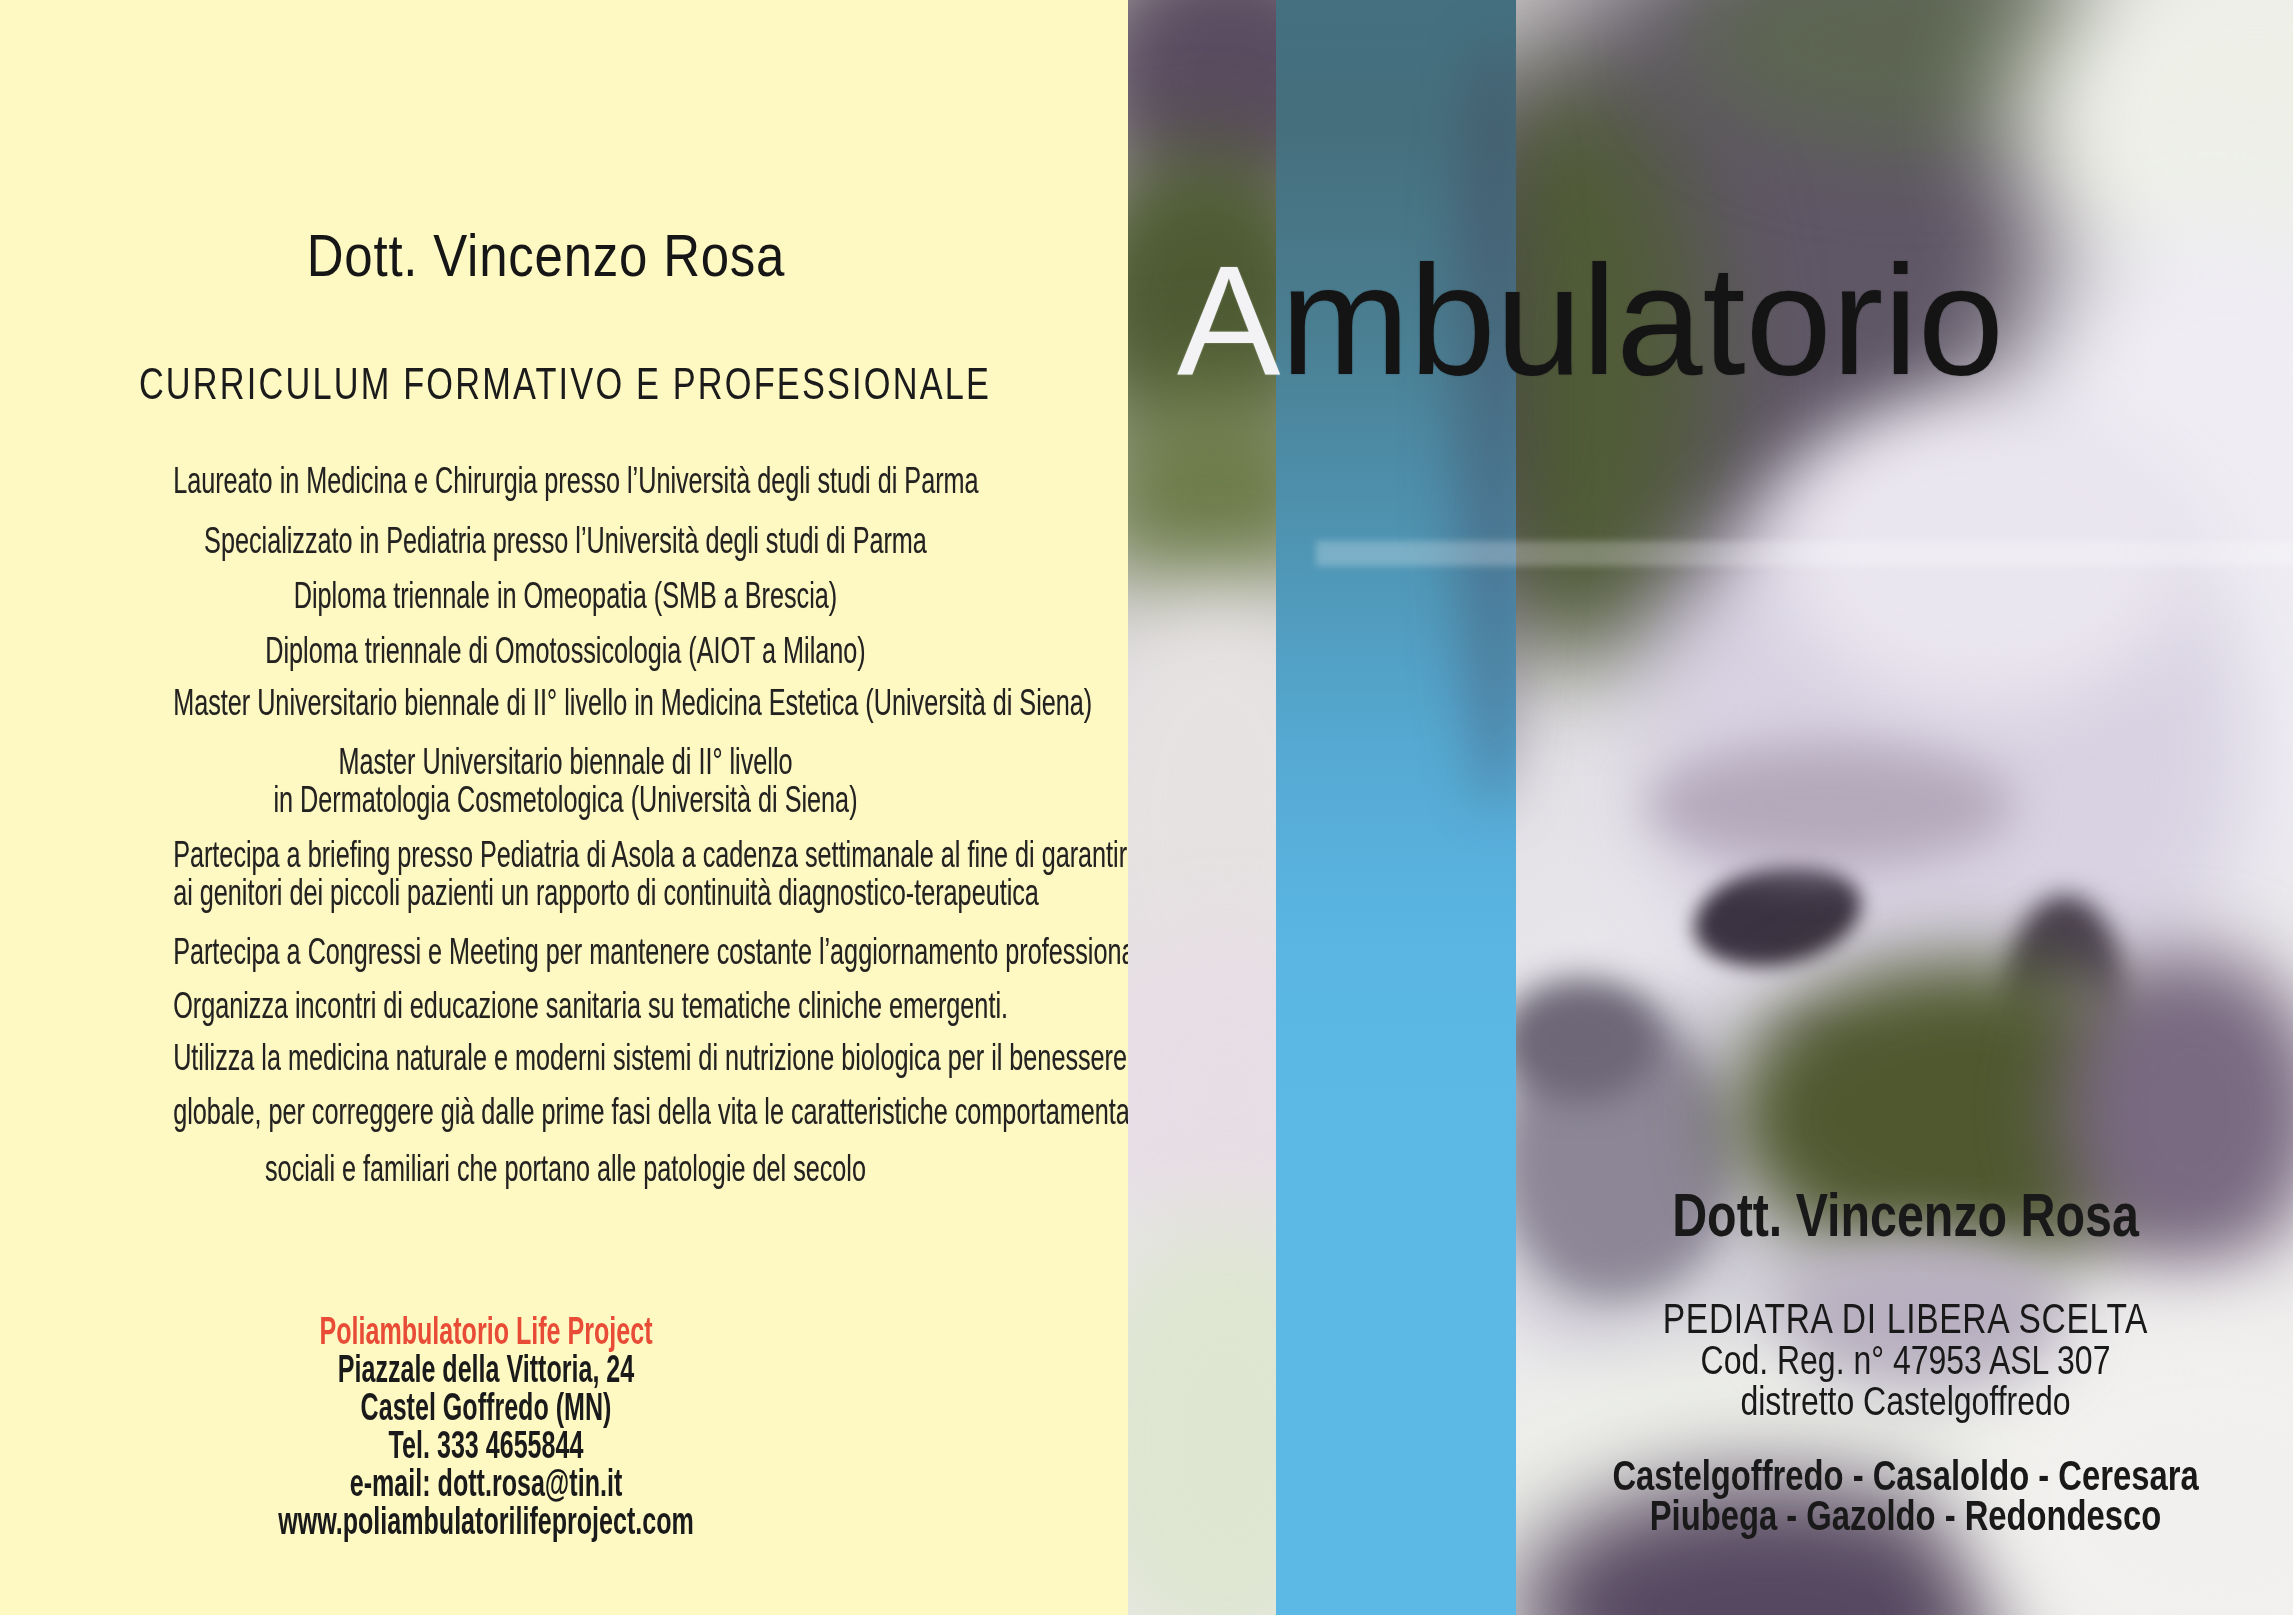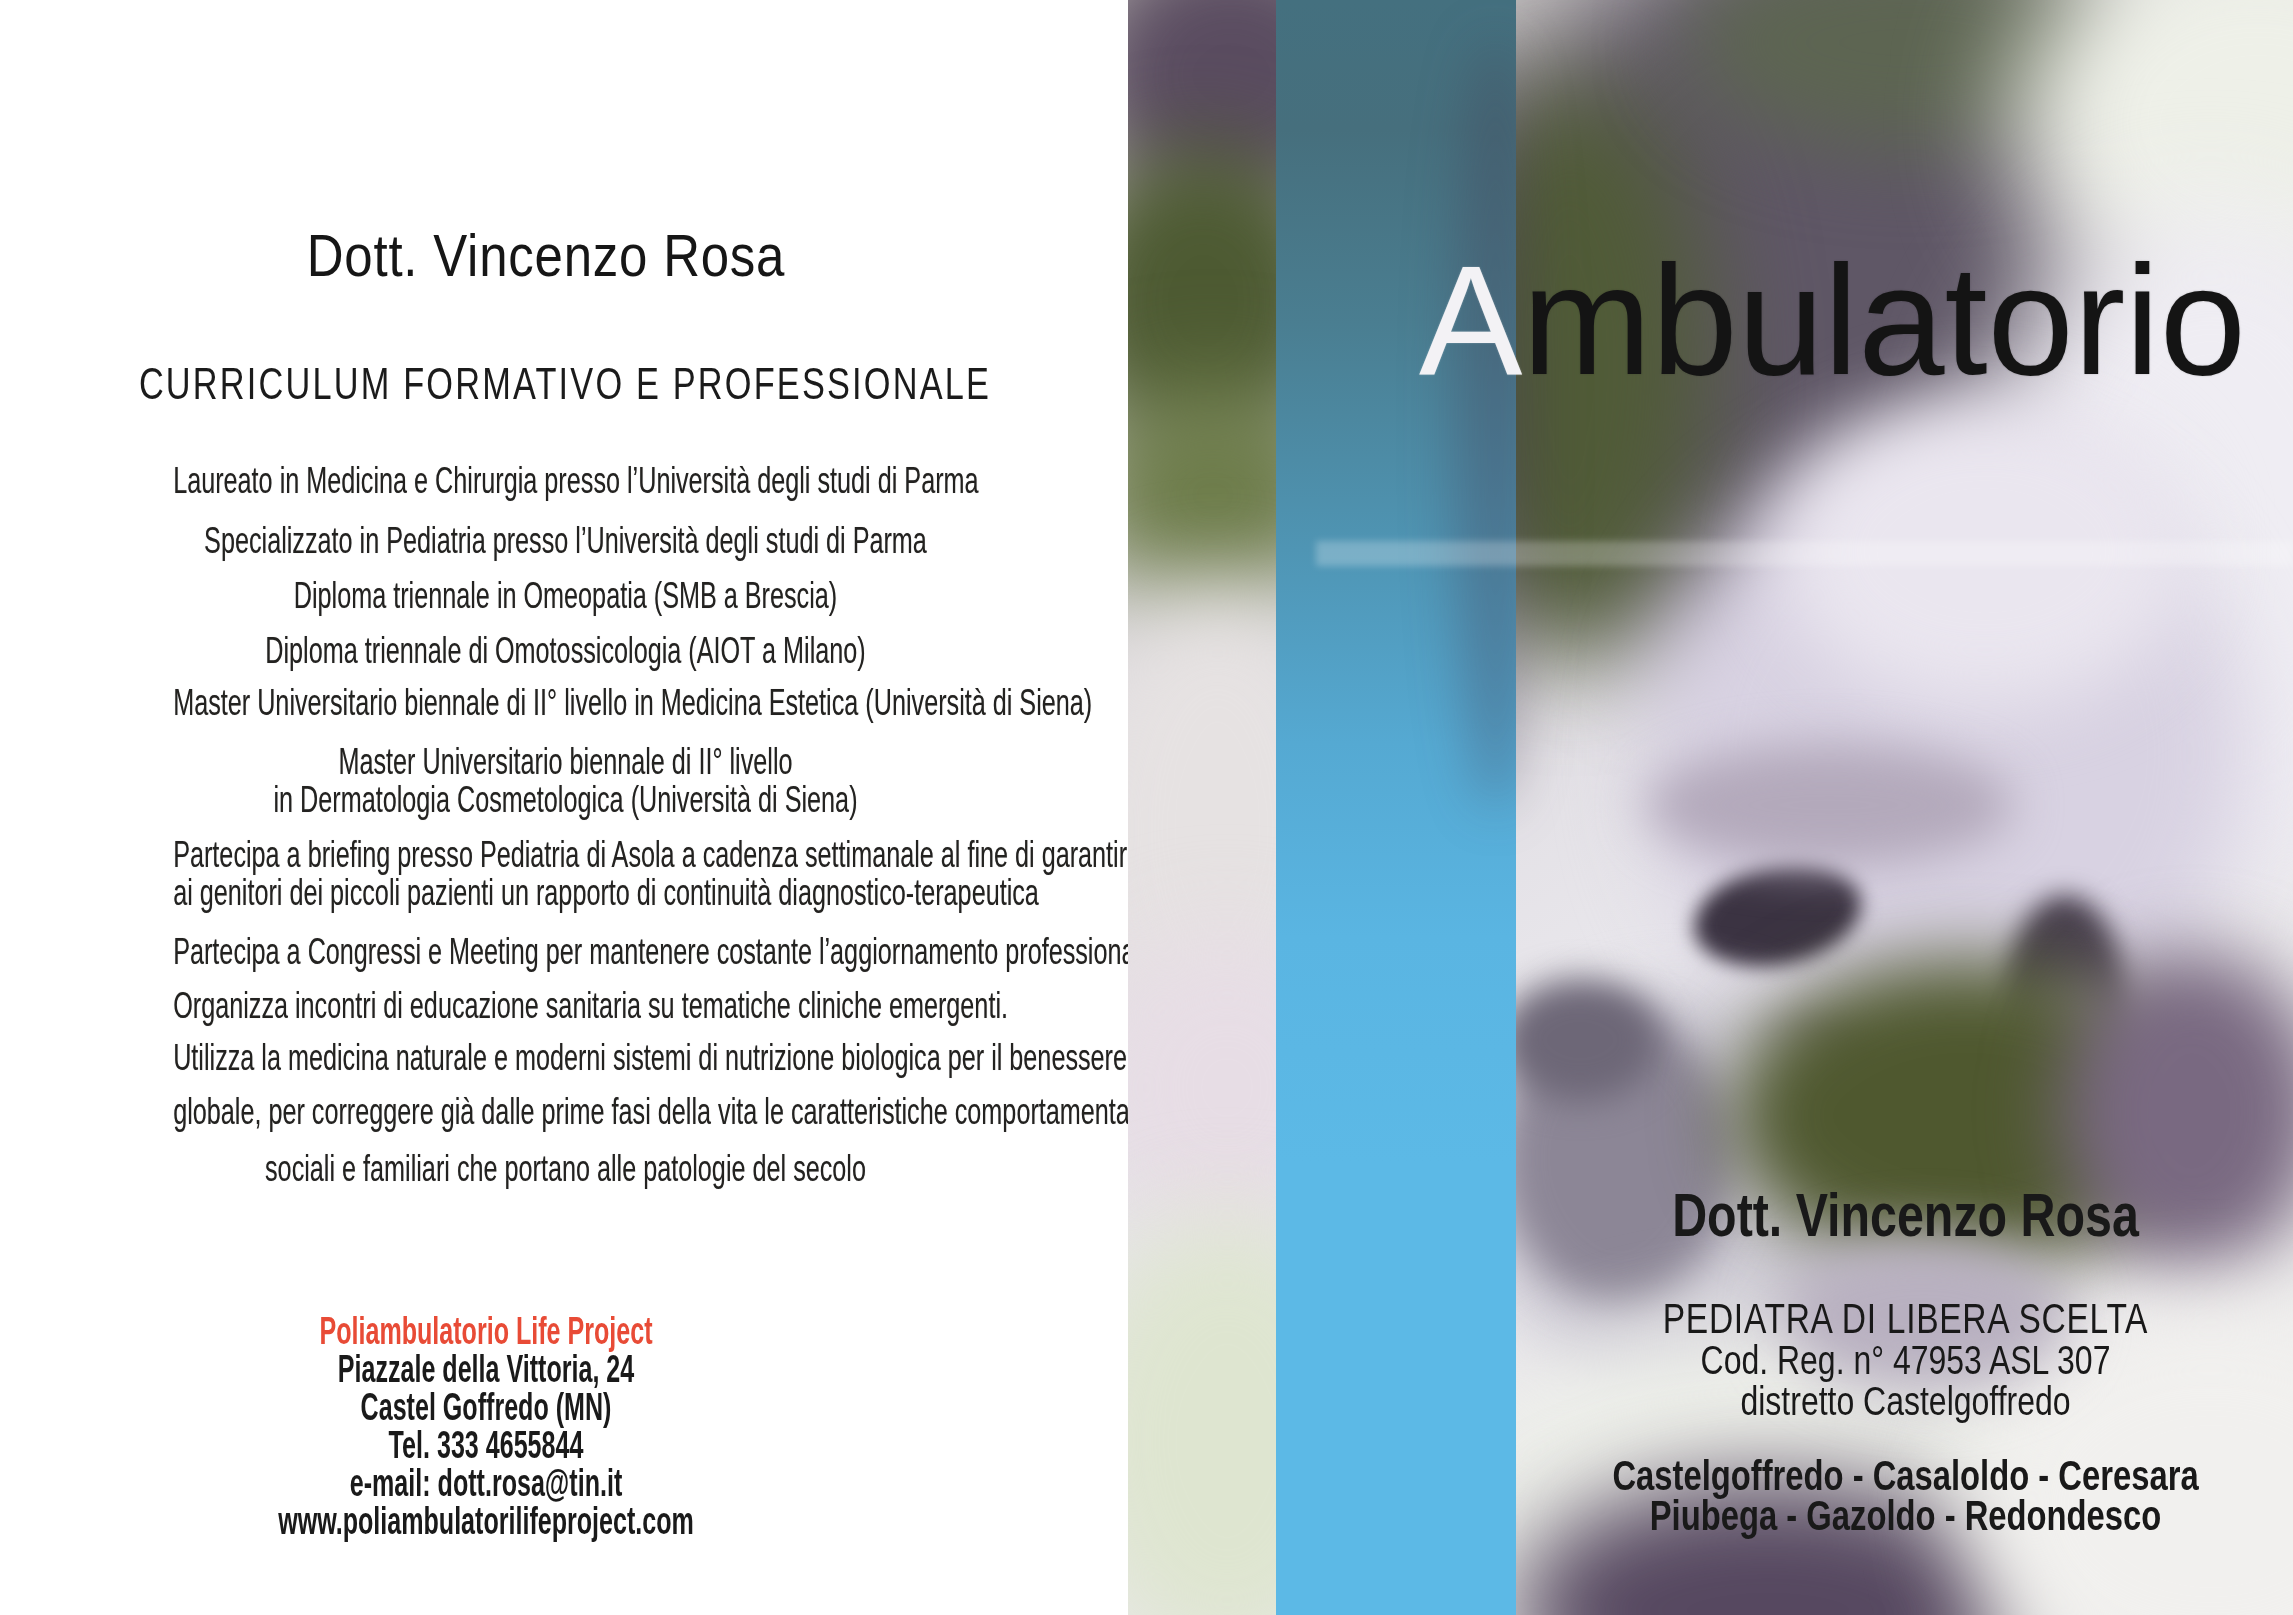--- a/index.html
+++ b/index.html
@@ -1,18 +1,18 @@
 <!DOCTYPE html>
 <html style="font-size:15px"><head>
 <meta charset="utf-8">
 <style>
   html,body{margin:0;padding:0;background:#888;}
   .sheet{
     position:relative;width:2294px;height:1616px;overflow:hidden;
-    background:#ffffff;
+    background:#fef9c3;
     font-family:"Liberation Sans","DejaVu Sans",sans-serif;
     color:#1d1c1a;
   }
   
   .h1{position:absolute;top:224px;left:0;width:1092px;text-align:center;
       font-size:60px;line-height:64px;letter-spacing:0.9px;
       transform:scaleX(.85);transform-origin:50% 0;color:#161616;}
   .h2{position:absolute;top:360px;left:0;width:1130px;text-align:center;
       font-size:44px;line-height:47px;letter-spacing:2.8px;
       transform:scaleX(.78);transform-origin:50% 0;color:#1b1b1b;}
@@ -59,21 +59,21 @@
   .b26{left:386px;top:1478px;width:508px;height:264px;background:#564860;filter:blur(47px);}
   .b27{left:838px;top:1309px;width:490px;height:395px;background:#f1f0ee;filter:blur(47px);}
   .b28{left:650px;top:1234px;width:292px;height:160px;background:#b8b0c0;filter:blur(28px);}
   .stripe{position:absolute;left:148px;top:0;width:240px;height:1616px;
       background:linear-gradient(#44707f 0%,#466f7d 8%,#4a7e91 20%,#4f95b4 34%,
                                  #55a9d2 46%,#5ab5e2 58%,#5cb9e6 72%,#5cb9e6 100%);}
   .stripe-shadow{position:absolute;left:325px;top:38px;width:85px;height:772px;
       background:rgba(66,56,78,.32);filter:blur(26px);border-radius:50%;}
   .band{position:absolute;left:188px;top:541px;width:977px;height:24.5px;
       background:rgba(255,255,255,.25);filter:blur(3.8px);}
-  .title{position:absolute;left:49px;top:232px;width:1069px;text-align:right;
+  .title{position:absolute;left:49px;top:232px;width:1069px;text-align:left;
       font-size:155px;line-height:177px;letter-spacing:0;color:#141414;
       text-shadow:0 0 1.9px rgba(20,20,20,.25);}
   .title .t2{letter-spacing:7.5px;}
   .t-cap{color:#f3f2f5;text-shadow:0 0 1.9px rgba(255,255,255,.35);}
   .rinfo{position:absolute;left:401px;top:1182px;width:753px;text-align:center;
       transform:scaleX(.78);transform-origin:50% 0;color:#191919;}
   .rinfo div{white-space:nowrap;}
   .r-name {font-size:62px;line-height:66px;font-weight:bold;margin-bottom:49px;}
   .r-role {font-size:43px;line-height:43px;letter-spacing:0.9px;}
   .r-cod  {font-size:41px;line-height:41px;}

